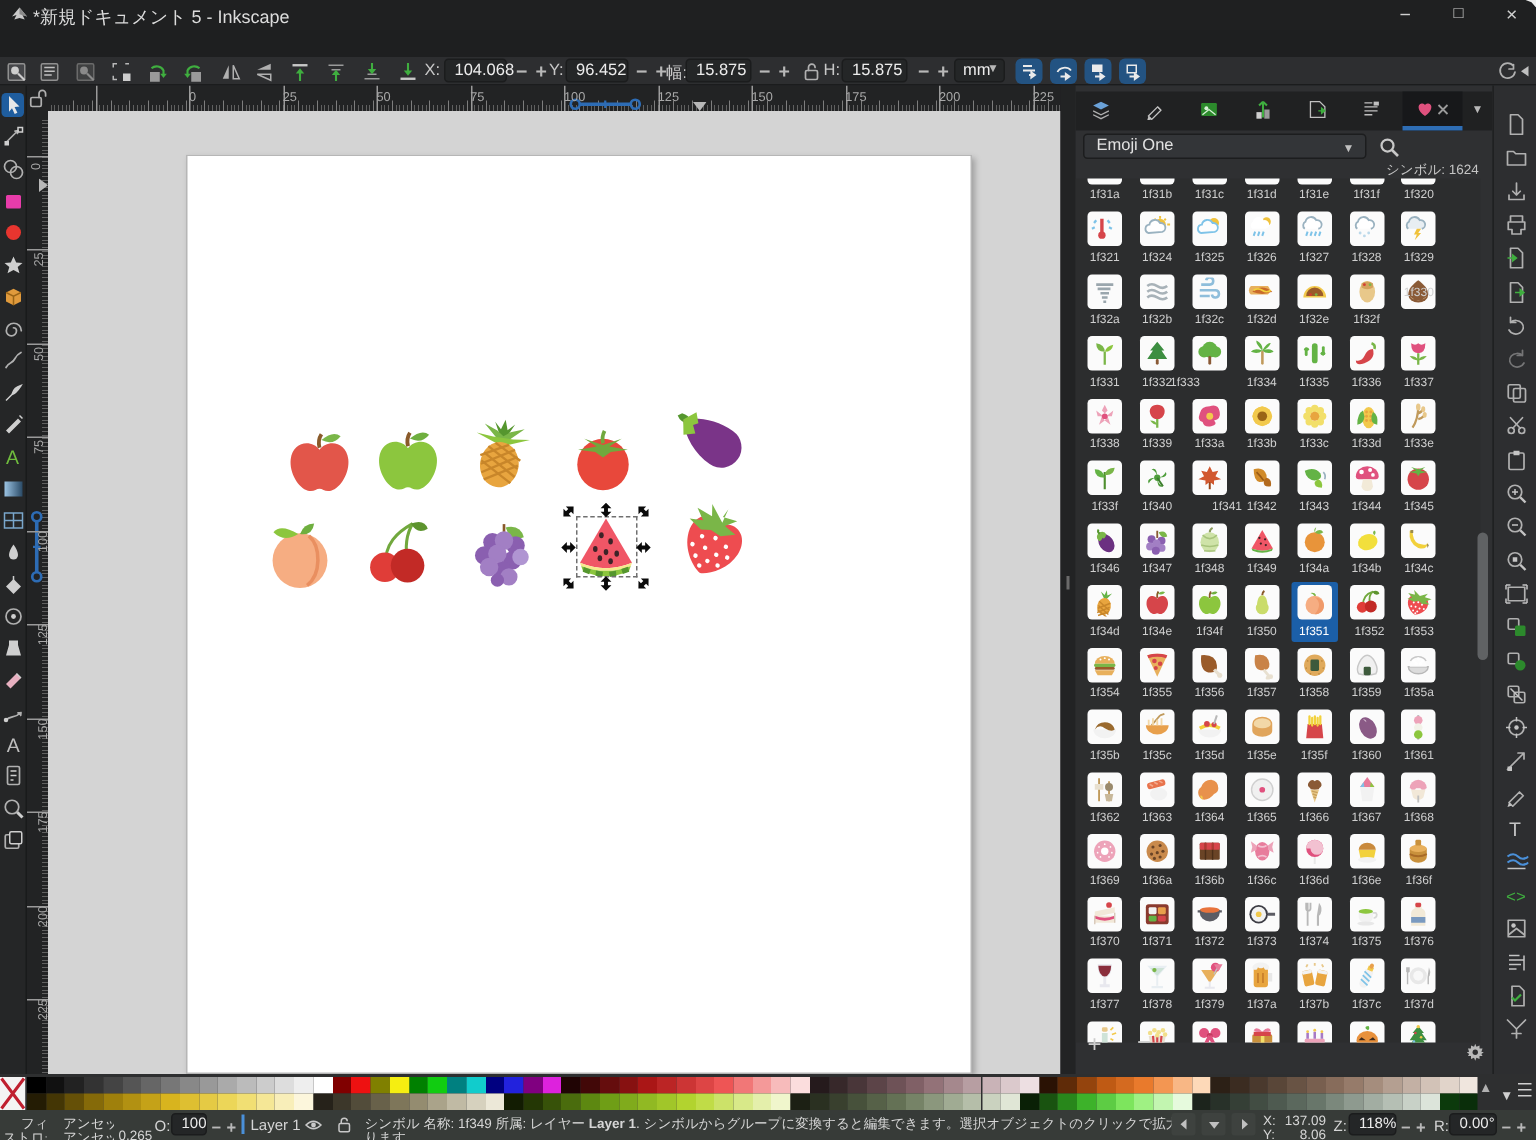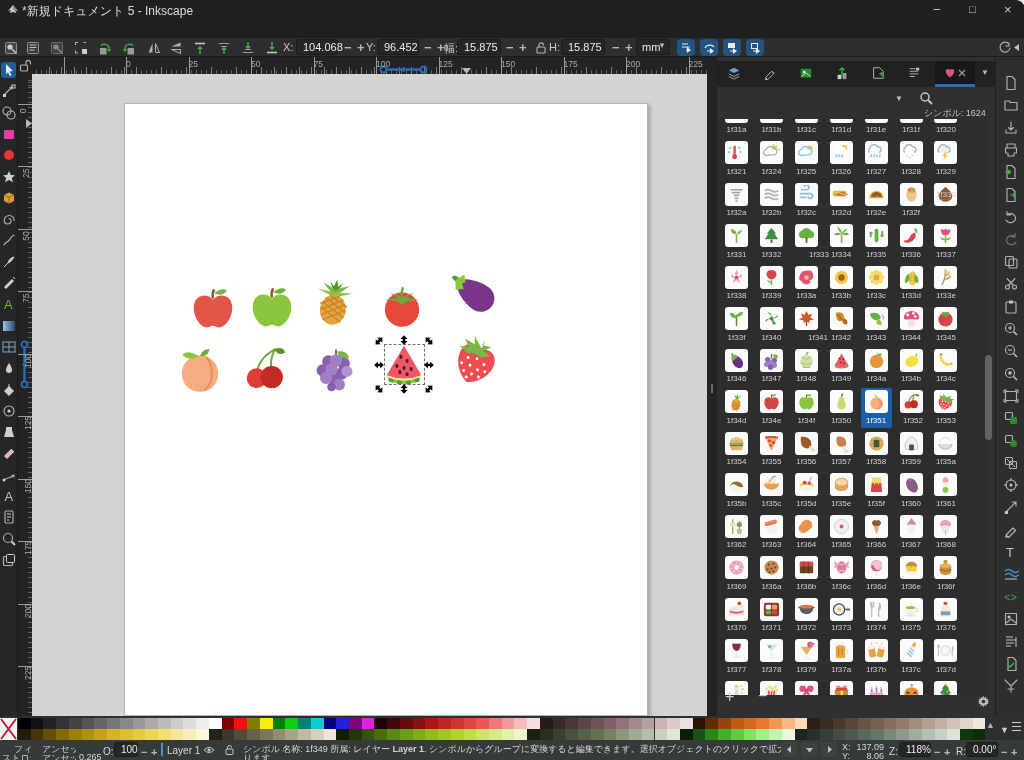--- a/index.html
+++ b/index.html
@@ -526,20 +526,21 @@
         <path d="M3 3 h6 M3 6 h10 M3 9 h10 M3 12 h6" stroke="#c0c0c0"></path>
         <rect x="10" y="2" width="4" height="3" fill="#c0c0c0"></rect>
       </svg>
 <svg class="ab" style="left:226px;top:9px" width="14" height="14" viewBox="0 0 16 16">
         <path d="M8 13 C2 9 2 4 5.5 3.5 C7 3.2 8 4.5 8 4.5 C8 4.5 9 3.2 10.5 3.5 C14 4 14 9 8 13 Z" fill="#e0517e"></path>
       </svg>
 <svg class="ab" style="left:241px;top:12px" width="8" height="8" viewBox="0 0 8 8">
         <path d="M1 1 L7 7 M7 1 L1 7" stroke="#9a9a9a" stroke-width="1.2"></path>
       </svg>
 <span class="ab" style="left:264px;top:11px;color:#b8b8b8;font-size:8px">▼</span>
+<div class="ab" style="left:5px;top:32px;width:189px;height:17px;background:#333538;border:1px solid #1c1d1e;border-radius:3px;color:#e2e2e2;font-size:11px;line-height:15px;padding-left:8px">Emoji One</div>
 <span class="ab" style="left:178px;top:37px;color:#c0c0c0;font-size:8px">▼</span>
 <svg class="ab" style="left:202px;top:34px" width="14" height="14" viewBox="0 0 14 14">
         <circle cx="6" cy="6" r="4" fill="none" stroke="#c8c8c8" stroke-width="1.5"></circle>
         <path d="M9 9 L13 13" stroke="#c8c8c8" stroke-width="1.8"></path>
       </svg>
 <span class="ab" style="left:207px;top:50px;color:#c4c4c4;font-size:9px;white-space:nowrap">シンボル: 1624</span>
 <div class="ab" style="left:0;top:62px;width:270px;height:576px;background:#2c2d2e;overflow:hidden">
 <div class="cell" style="left:8px;top:-19.5px"></div>
 <svg class="ab" style="left:10px;top:-17.5px" width="19" height="19" viewBox="0 0 20 20">
           <circle cx="10" cy="10" r="7" fill="#a8b4bd"></circle>
@@ -688,21 +689,21 @@
           <rect x="9" y="14" width="2" height="4" rx="1" fill="#8a5a36"></rect>
         </svg>
 <div class="clab" style="left:37.4px;top:130.5px">1f332</div>
 <div class="cell" style="left:77.8px;top:105px"></div>
 <svg class="ab" style="left:79.8px;top:107px" width="19" height="19" viewBox="0 0 20 20">
           <circle cx="10" cy="7.5" r="5.5" fill="#64b345"></circle>
           <circle cx="6" cy="9" r="4" fill="#64b345"></circle>
           <circle cx="14" cy="9" r="4" fill="#64b345"></circle>
           <rect x="9" y="12" width="2" height="6" rx="1" fill="#8a5a36"></rect>
         </svg>
-<div class="clab" style="left:85px;top:130.5px">1f333</div>
+<div class="clab" style="left:56px;top:130.5px">1f333</div>
 <div class="cell" style="left:112.7px;top:105px"></div>
 <svg class="ab" style="left:114.7px;top:107px" width="19" height="19" viewBox="0 0 20 20">
           <rect x="9.2" y="8" width="1.8" height="10" rx="1" fill="#c09a5c"></rect>
           <path d="M10 8 Q4 6 2 9 Q7 11 10 8 M10 8 Q16 6 18 9 Q13 11 10 8 M10 8 Q5 3 6 1 Q11 4 10 8 M10 8 Q14 2 16 3 Q14 7 10 8" fill="#64b345"></path>
         </svg>
 <div class="clab" style="left:107.2px;top:130.5px">1f334</div>
 <div class="cell" style="left:147.6px;top:105px"></div>
 <svg class="ab" style="left:149.6px;top:107px" width="19" height="19" viewBox="0 0 20 20">
           <rect x="8" y="3" width="4" height="14" rx="2" fill="#64b345"></rect>
           <rect x="2.5" y="6" width="3.5" height="2.5" rx="1.5" fill="#64b345"></rect>

